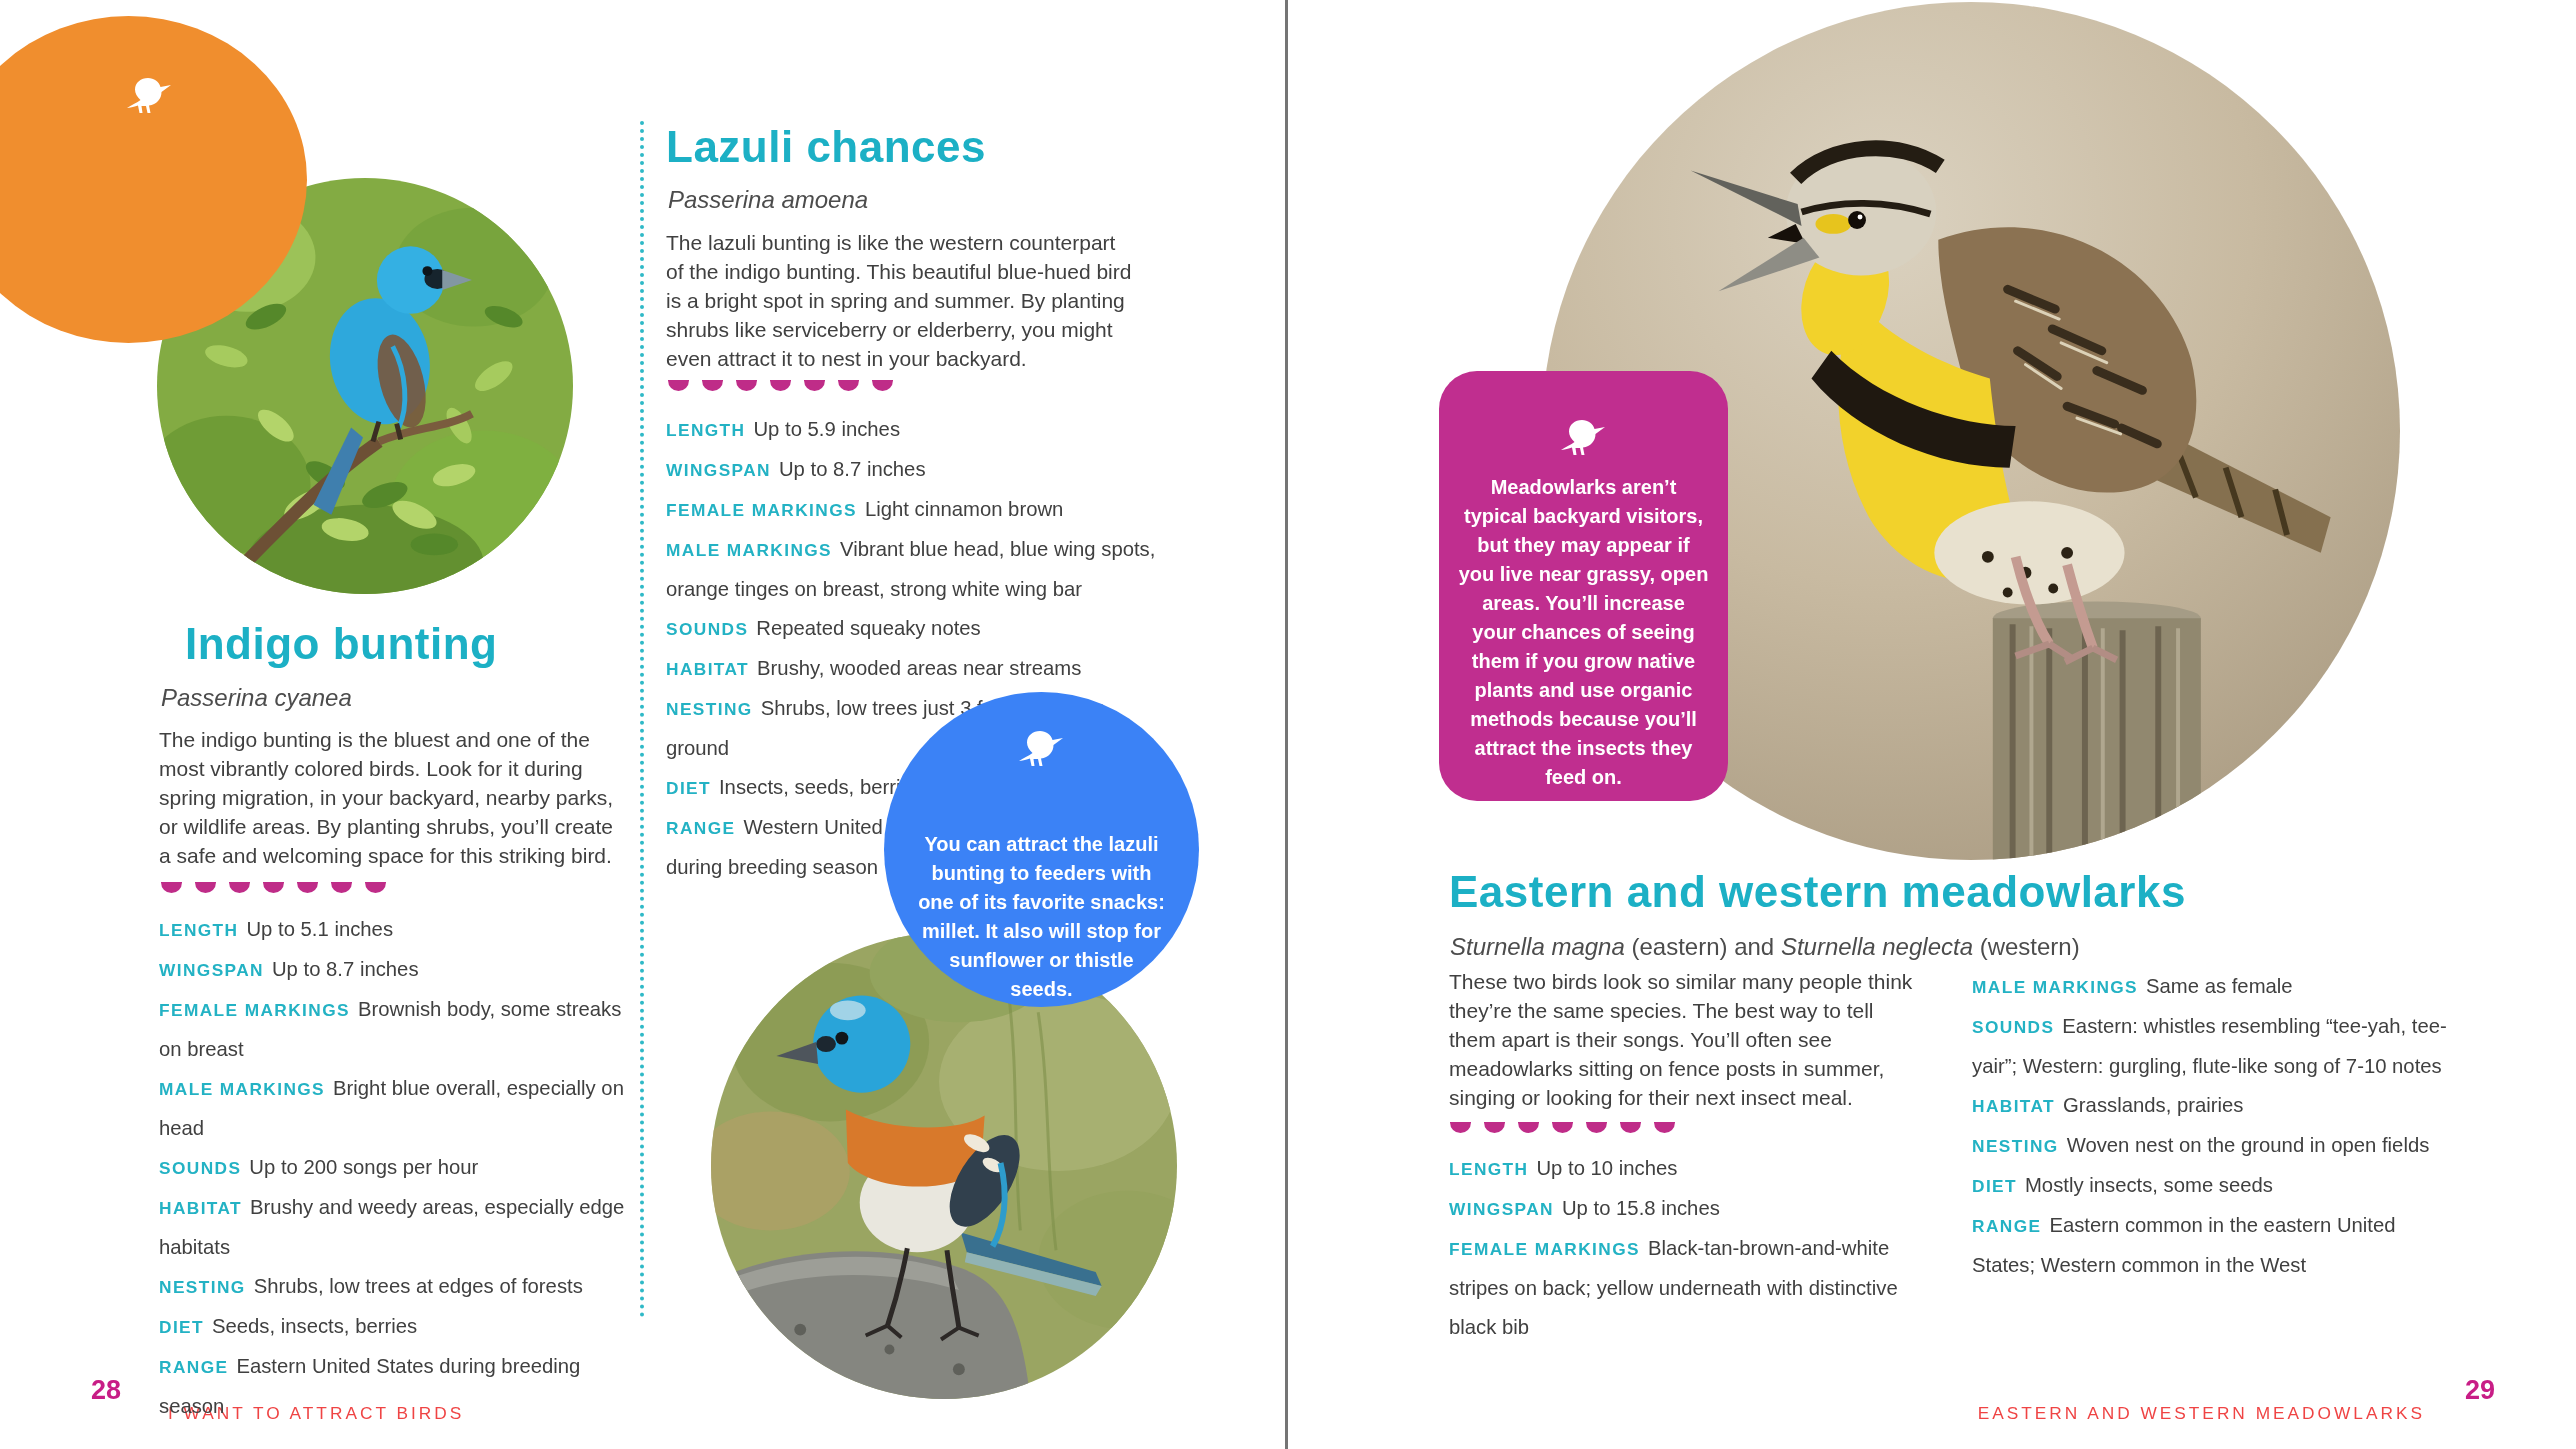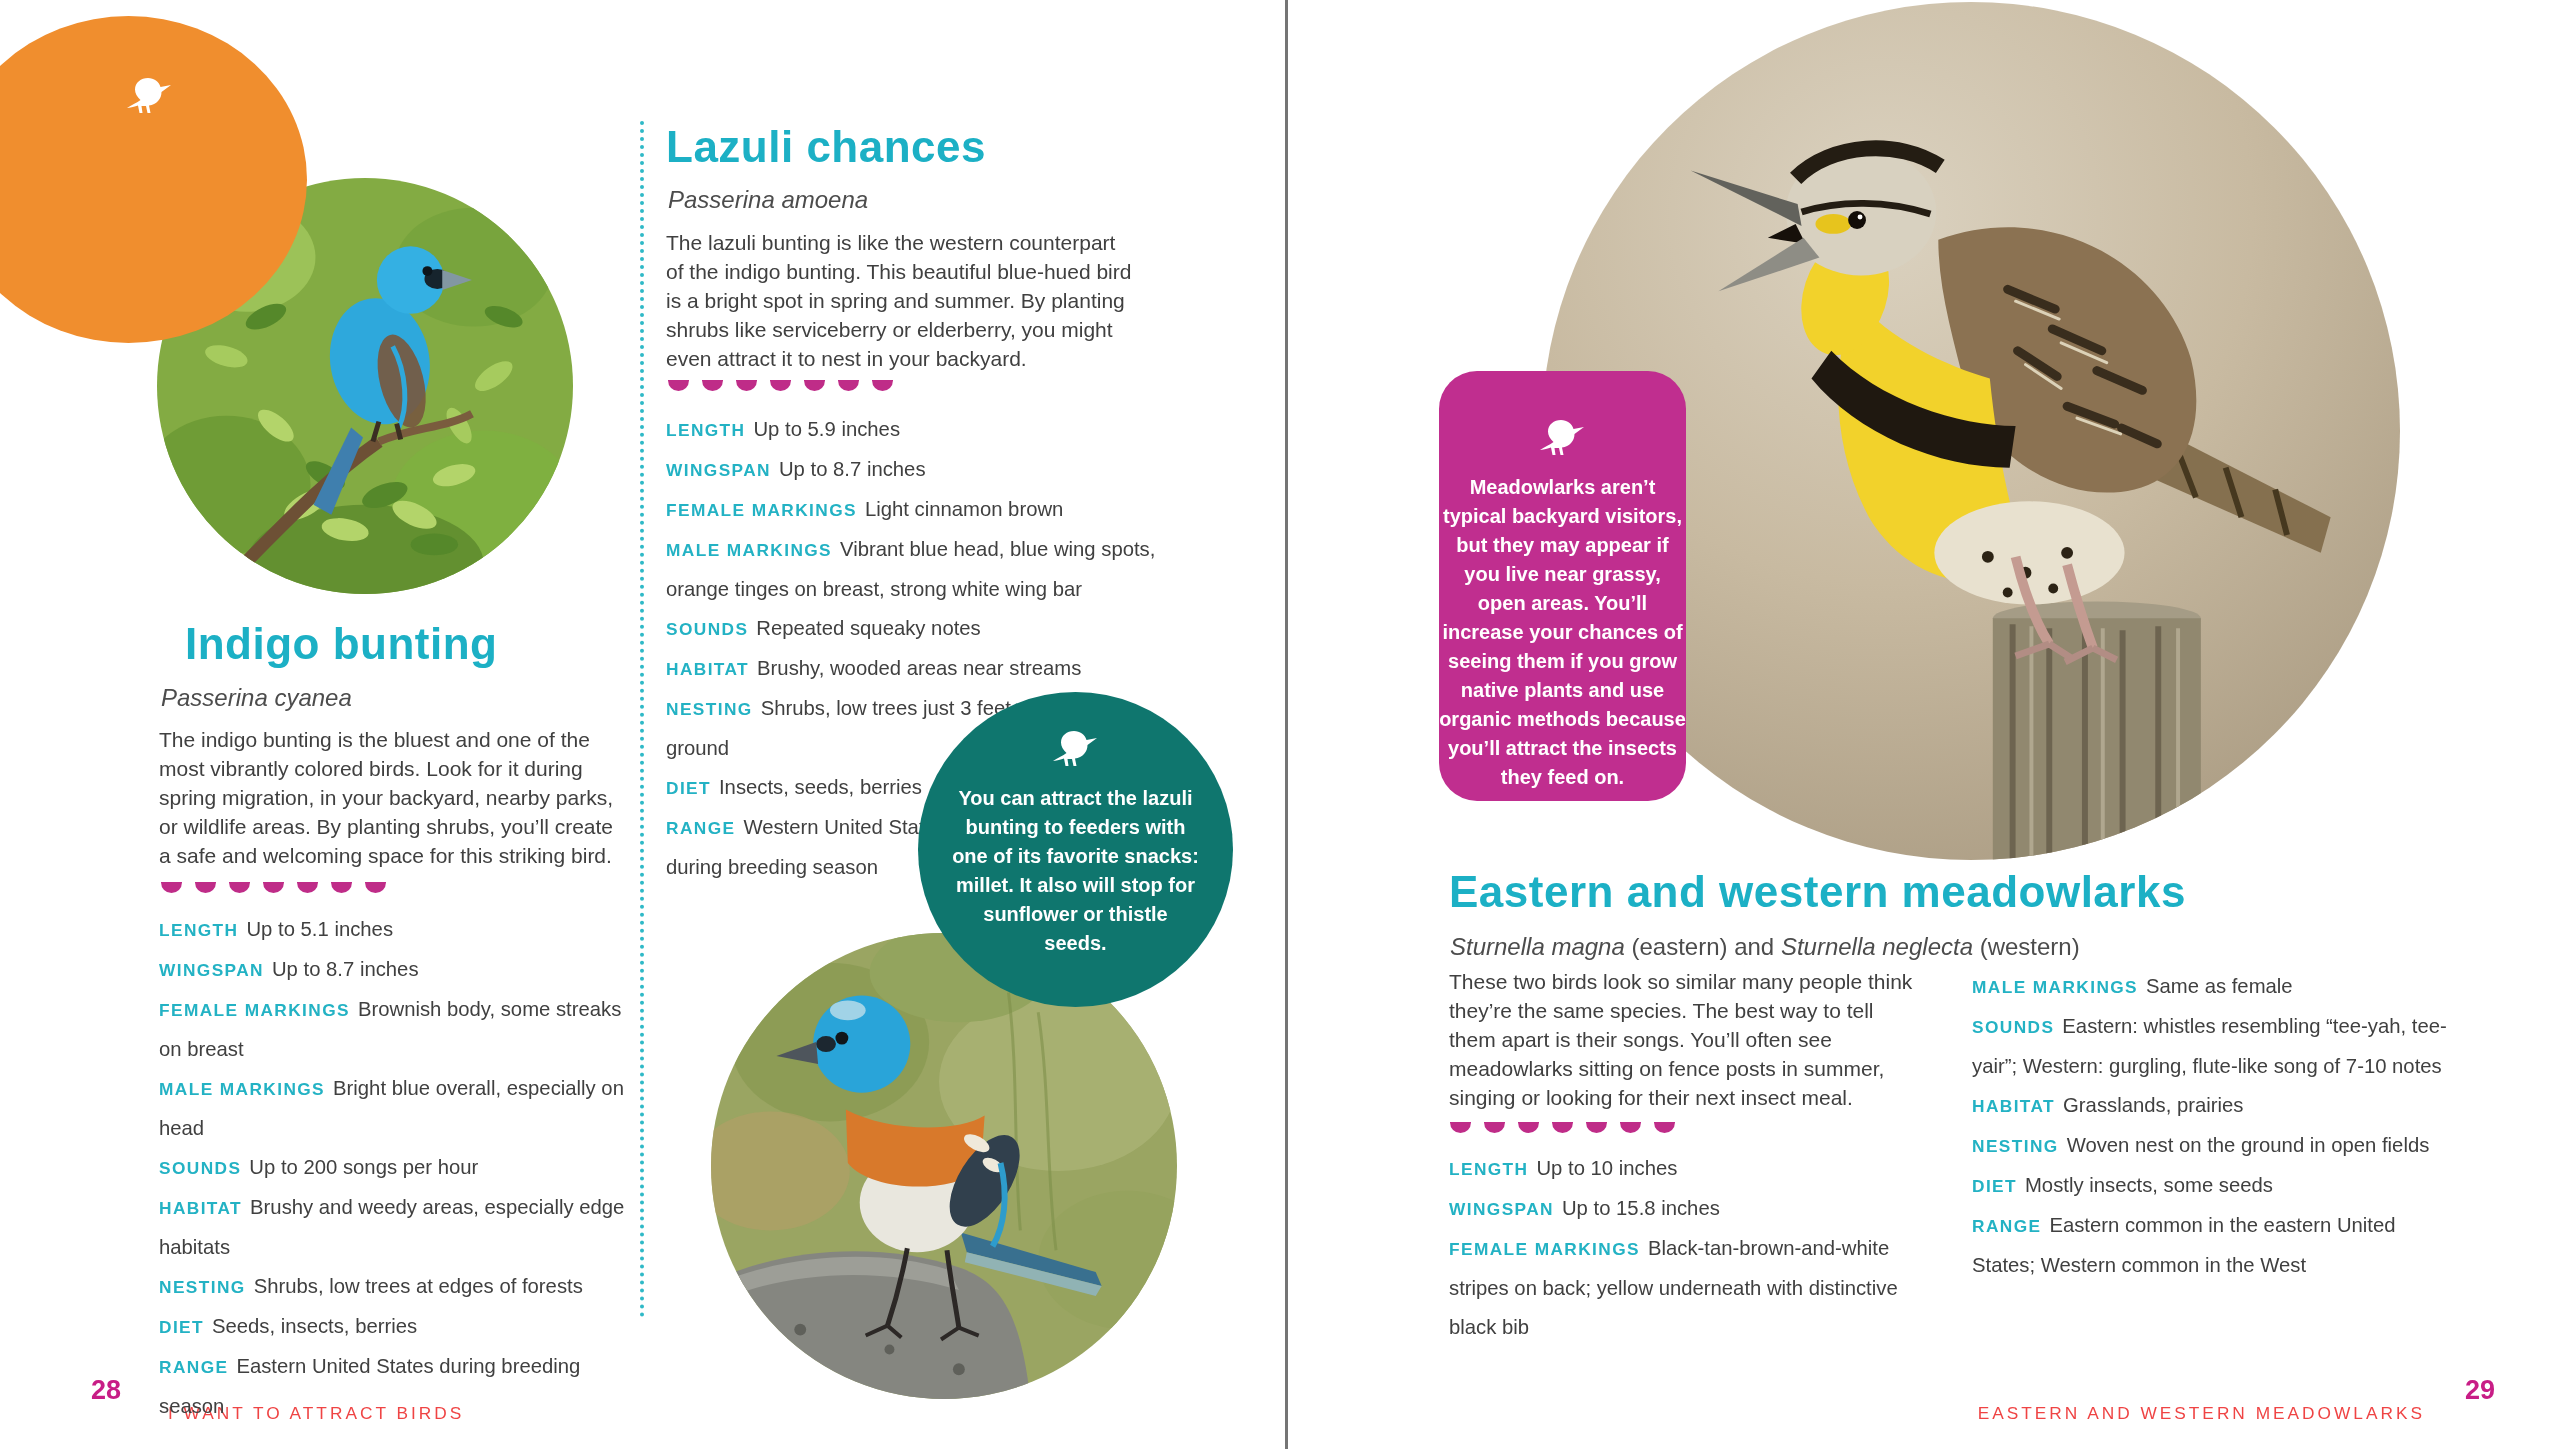--- a/index.html
+++ b/index.html
@@ -10,23 +10,23 @@
   
   .gutter{position:absolute;left:1285px;top:0;width:3px;height:1449px;background:#757575;}
 
   
   .photo{position:absolute;border-radius:50%;overflow:hidden;z-index:1;}
 
   
   .blob{position:absolute;display:flex;flex-direction:column;align-items:center;z-index:5;}
   .blob-orange{left:-50px;top:16px;width:357px;height:327px;background:#f08e2e;border-radius:50%;
                padding-top:59px;box-sizing:border-box;padding-left:57px;padding-right:14px;}
-  .blob-yellow{left:918px;top:692px;width:315px;height:315px;background:#0f766e;border-radius:50%;
-               padding-top:36px;box-sizing:border-box;}
-  .blob-magenta{left:1439px;top:371px;width:247px;height:430px;background:#c02e8f;border-radius:38px;
+  .blob-yellow{left:884px;top:692px;width:315px;height:315px;background:#3b82f6;border-radius:50%;
+               padding-top:36px;box-sizing:border-box;gap:46px;}
+  .blob-magenta{left:1439px;top:371px;width:289px;height:430px;background:#c02e8f;border-radius:38px;
                padding-top:46px;box-sizing:border-box;}
   .blob-text{color:#ffffff;font-weight:bold;font-size:20px;line-height:29px;text-align:center;
              max-width:250px;margin-top:14px;}
   .bird-glyph{width:52px;height:42px;}
 
   
   .h-species{color:#1cb0c5;font-weight:bold;font-size:44px;letter-spacing:0.5px;line-height:1;margin:0;}
   .sub-species{font-style:italic;font-size:24px;color:#4c4c4c;margin:6px 0 0 0;}
   .sub-species .rom{font-style:normal;}
   .body-text{font-size:21px;line-height:29px;color:#404040;margin:0;}

